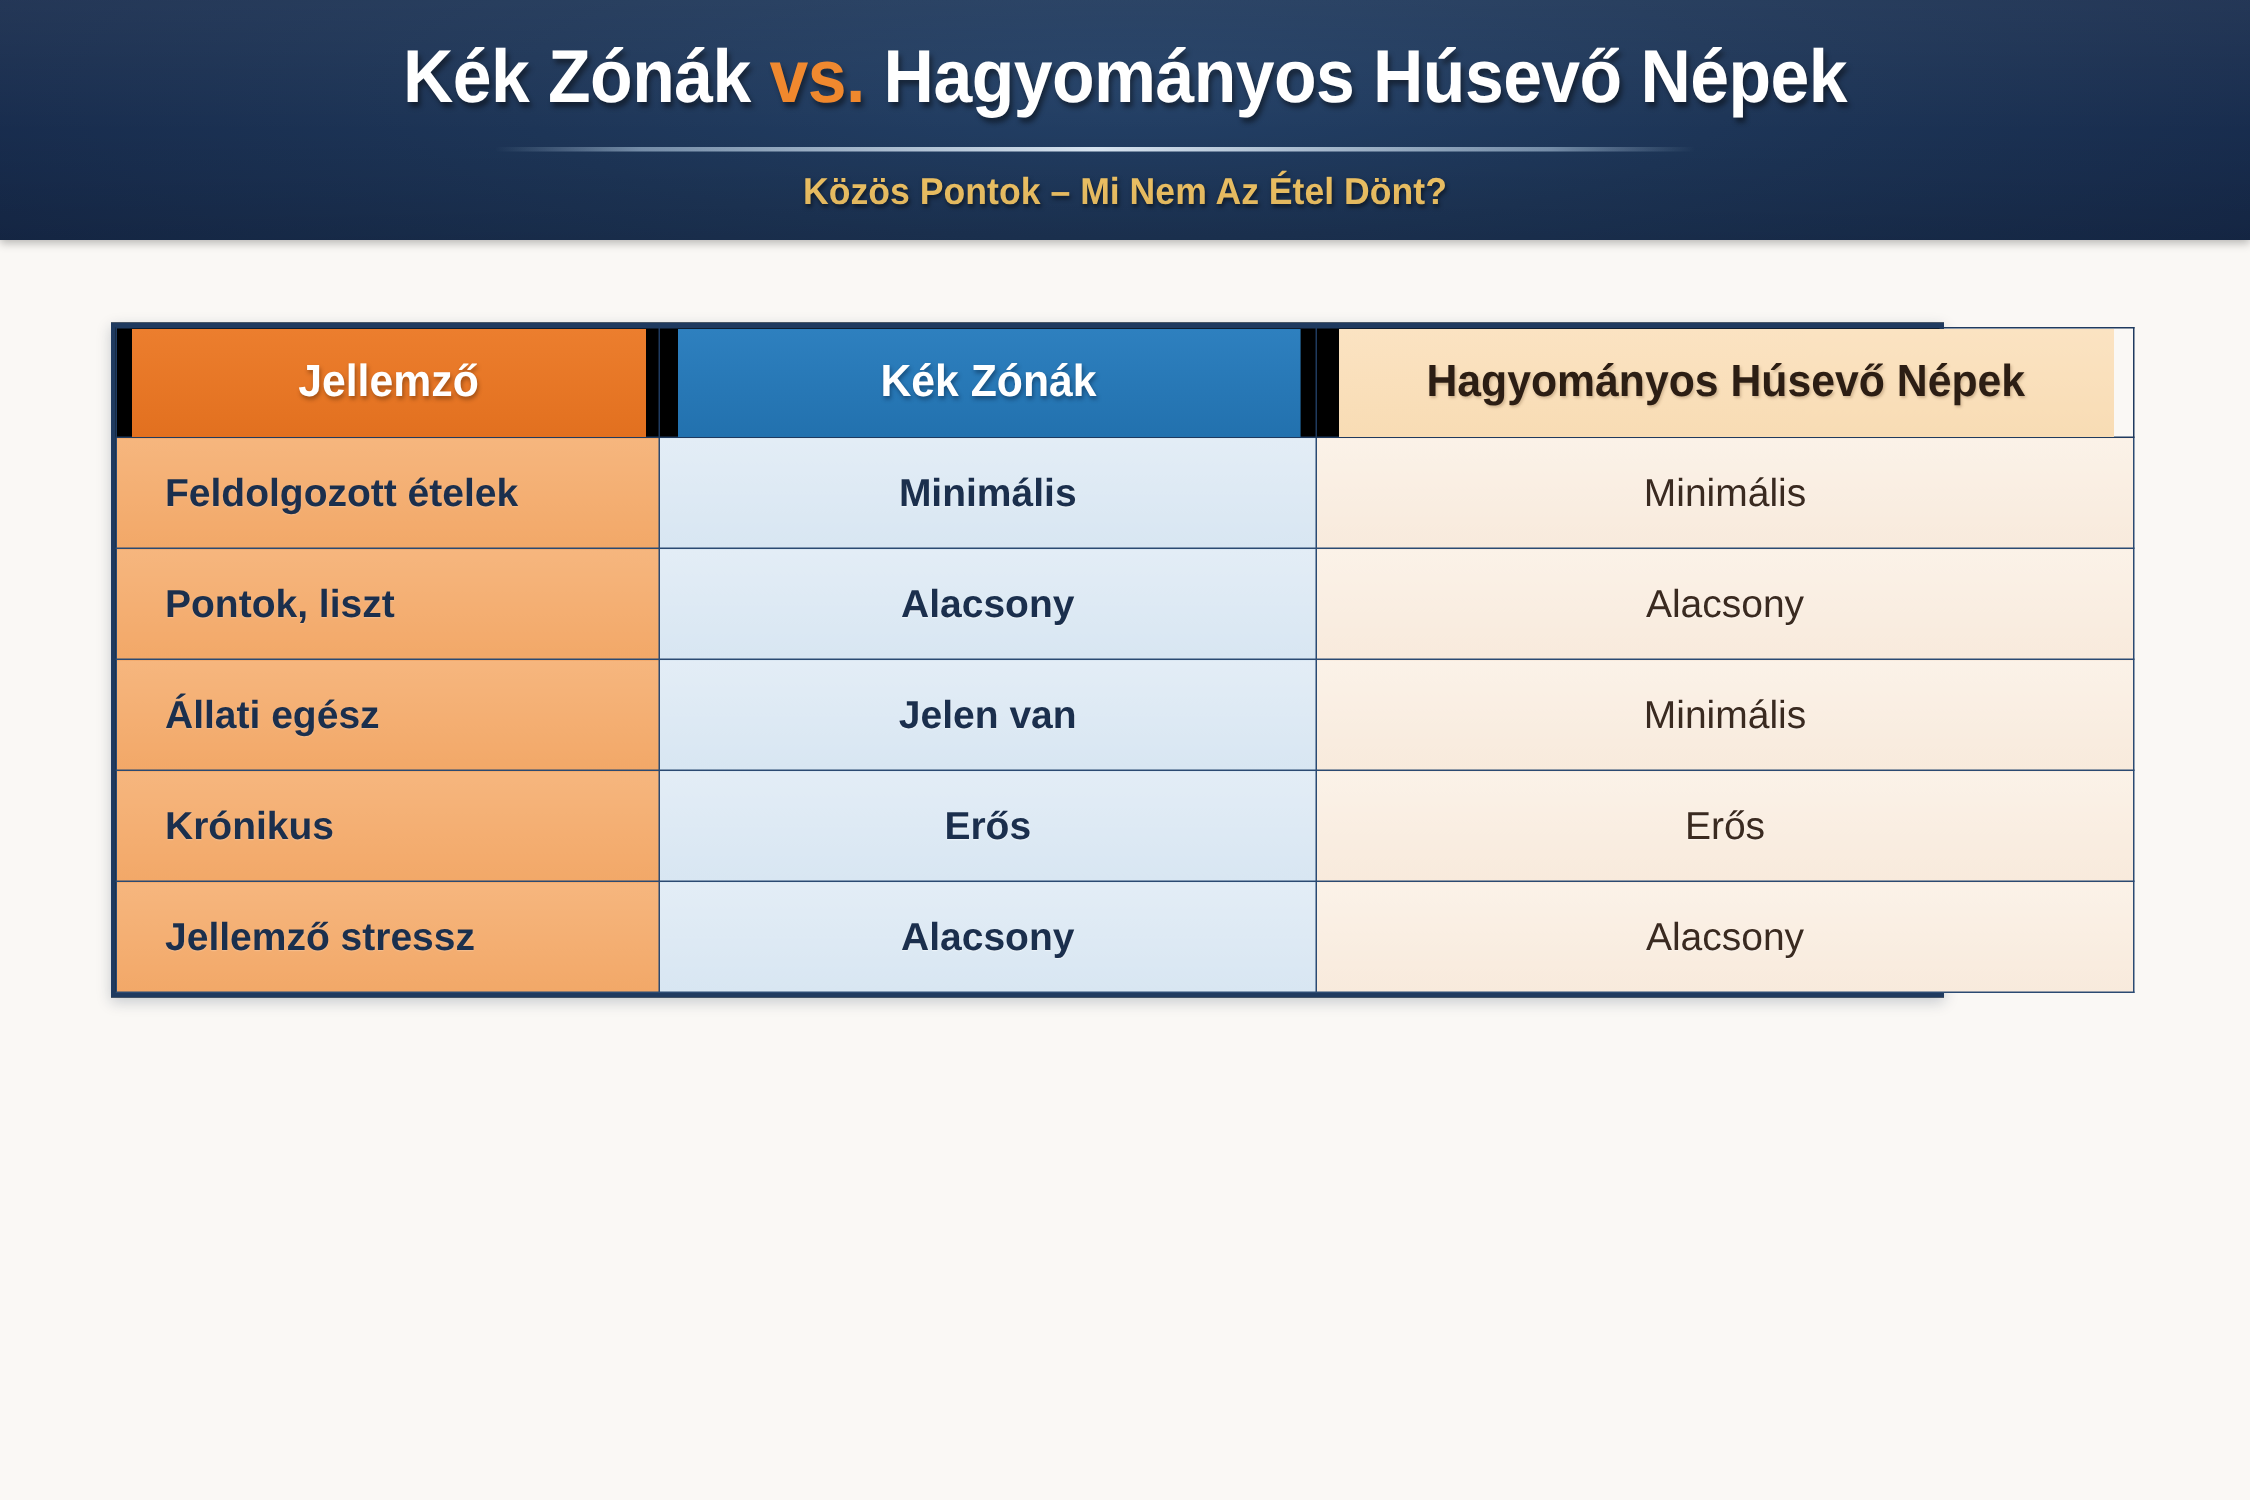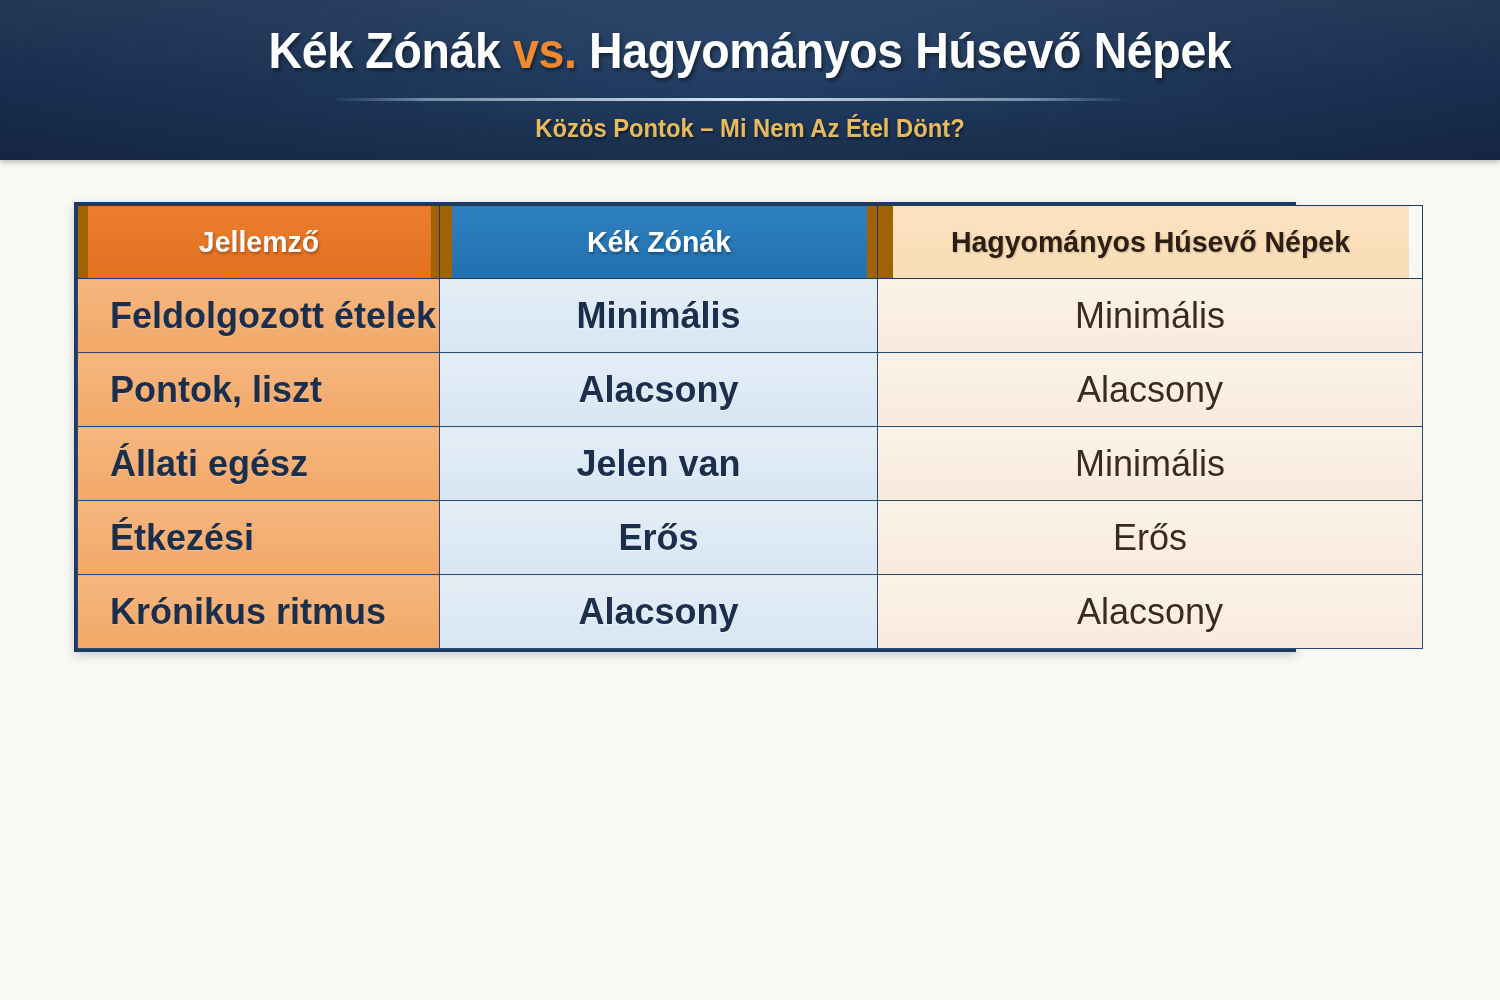--- a/index.html
+++ b/index.html
@@ -84,26 +84,26 @@
     text-shadow: 1px 2px 3px rgba(0,0,0,0.5);
     white-space: nowrap;
     transform: scaleX(0.95);
     transform-origin: 50% 50%;
   }
 
   
   #comparison-table {
     position: absolute;
     left: 74px;
-    top: 202px;
+    top: 215px;
     width: 1222px;
     border: 3px solid #1F3A5F;
     box-sizing: border-box;
     box-shadow: 0 3px 9px rgba(20,40,70,0.22);
-    background: #a16207;
+    background: #000000;
   }
   #comparison-table table {
     border-collapse: collapse;
     width: 100%;
     table-layout: fixed;
   }
   #comparison-table col.c1 { width: 362px; }
   #comparison-table col.c2 { width: 438px; }
   #comparison-table col.c3 { width: 545px; }
 
@@ -135,21 +135,21 @@
     color: #2C1E14;
     text-shadow: 1px 1px 2px rgba(120,90,60,0.32);
   }
 
   
   tbody td {
     height: 73px;
     padding: 0 16px;
     border: 1px solid #2B4A72;
     vertical-align: middle;
-    font-size: 36px;
+    font-size: 26px;
     white-space: nowrap;
     overflow: hidden;
   }
   td.cell-feature {
     background: linear-gradient(180deg, #F6B67E 0%, #F2A868 100%);
     color: #1B2F4D;
     font-weight: bold;
     text-align: left;
     padding-left: 32px;
     text-shadow: 0 1px 1px rgba(255,255,255,0.22);
@@ -201,24 +201,24 @@
         <td class="cell-feature">Pontok, liszt</td>
         <td class="cell-blue">Alacsony</td>
         <td class="cell-cream">Alacsony</td>
       </tr>
       <tr>
         <td class="cell-feature">Állati egész</td>
         <td class="cell-blue">Jelen van</td>
         <td class="cell-cream">Minimális</td>
       </tr>
       <tr>
-        <td class="cell-feature">Étkezési</td>
+        <td class="cell-feature">Krónikus</td>
         <td class="cell-blue">Erős</td>
         <td class="cell-cream">Erős</td>
       </tr>
       <tr>
-        <td class="cell-feature">Krónikus ritmus</td>
+        <td class="cell-feature">Jellemző stressz</td>
         <td class="cell-blue">Alacsony</td>
         <td class="cell-cream">Alacsony</td>
       </tr>
     </tbody>
   </table>
 </div>
 
 </body></html>

